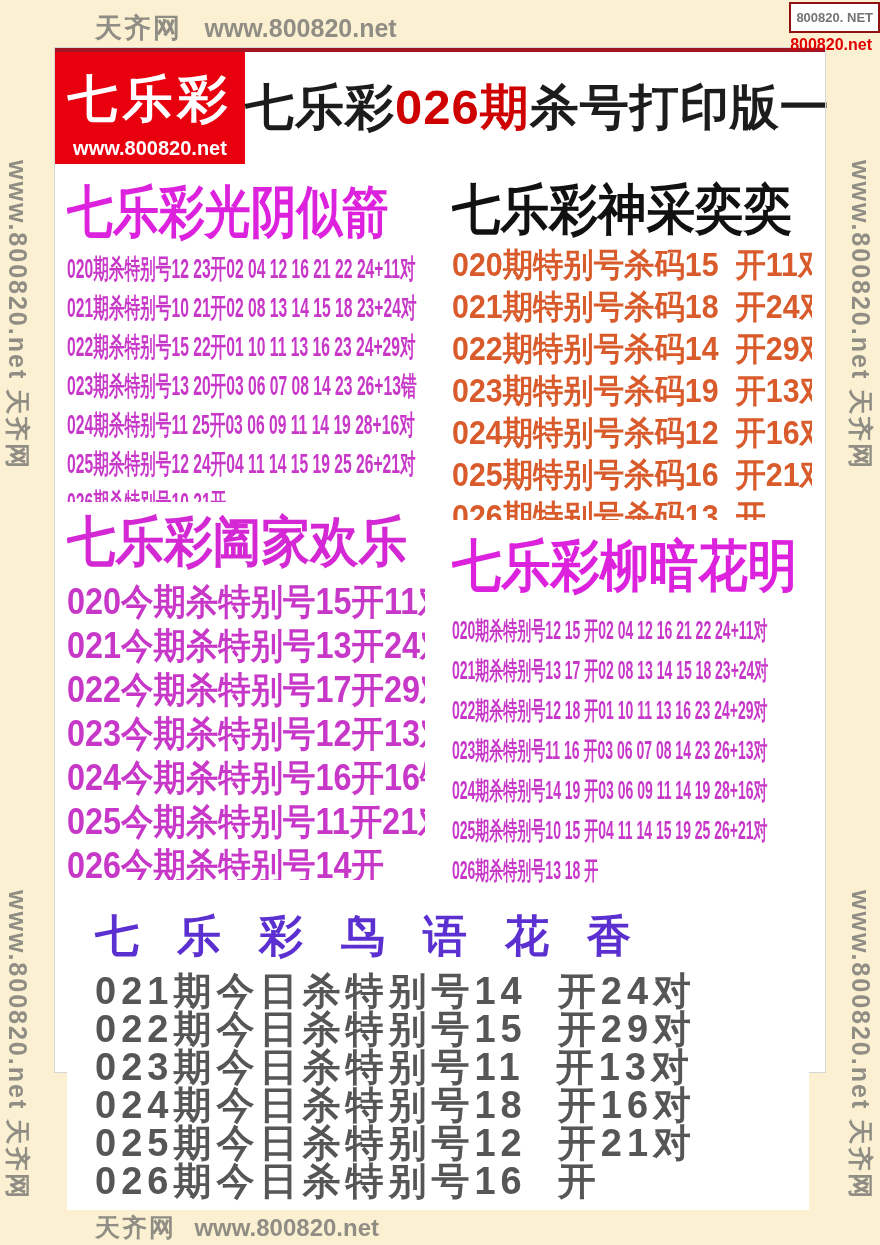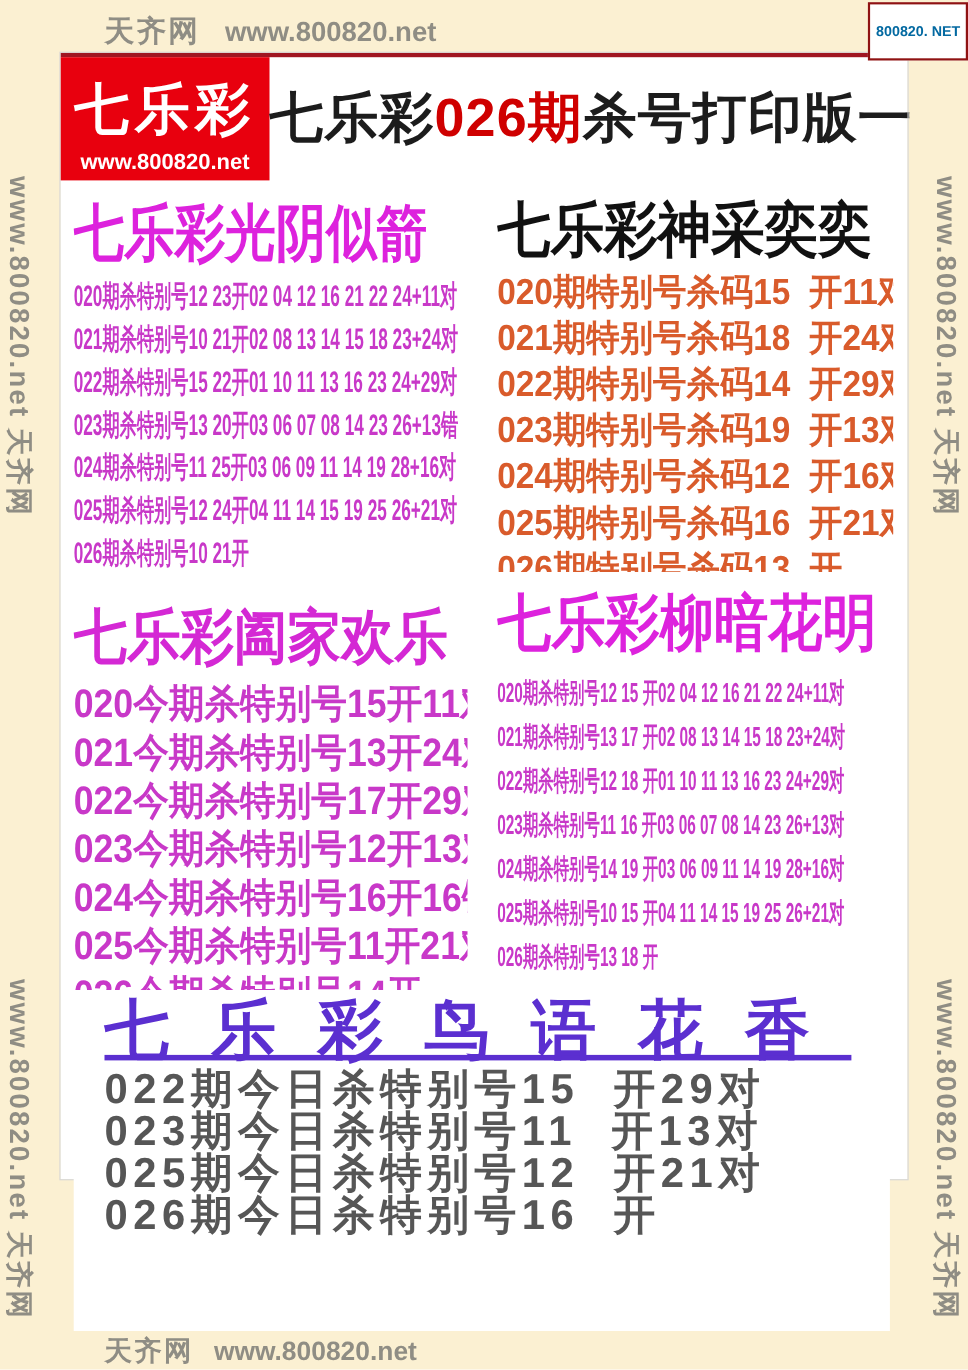--- a/index.html
+++ b/index.html
@@ -13,21 +13,21 @@
   .top-bar{position:absolute;left:95px;top:10px;color:#8f8d84;white-space:nowrap;}
   .top-bar .site{font-size:27px;font-weight:bold;letter-spacing:2px;}
   .top-bar .url{font-size:25px;font-weight:bold;margin-left:18px;}
   .bottom-bar{position:absolute;left:95px;top:1211px;color:#8f8d84;white-space:nowrap;}
   .bottom-bar .site{font-size:25px;font-weight:bold;letter-spacing:2px;}
   .bottom-bar .url{font-size:24px;font-weight:bold;margin-left:14px;}
 
   
   .corner-logo{position:absolute;top:16px;right:6px;color:#e00000;font-weight:bold;font-size:15px;z-index:1;}
   .corner-box{position:absolute;top:2px;right:0;z-index:2;background:#fff;border:2px solid #8f1212;
-              color:#0369a1;font-size:13px;font-weight:bold;padding:17px 5px;}
+              color:#737373;font-size:13px;font-weight:bold;padding:6px 5px;}
   .corner-url{position:absolute;top:36px;right:8px;color:#e00000;font-weight:bold;font-size:16px;z-index:1;}
 
   
   .side-text{position:absolute;color:#8f8d84;font-weight:bold;font-size:25px;white-space:nowrap;
              transform:rotate(90deg);transform-origin:0 0;letter-spacing:2px;}
 
   
   .main{position:absolute;left:55px;top:48px;width:770px;height:1024px;background:#fff;
         outline:1px solid #d6d6d6;border-top:4px solid #a01622;box-sizing:border-box;}
 
@@ -48,30 +48,30 @@
   .panel .row{font-weight:bold;white-space:pre;transform-origin:0 50%;}
 
   .panel-1{left:12px;top:122px;width:358px;height:346px;}
   .panel-1 .title{font-size:56px;color:#dd22dd;transform:scaleX(.82);transform-origin:0 50%;height:76px;line-height:76px;}
   .panel-1 .row{font-size:27px;line-height:39px;color:#c838c8;transform:scaleX(.58);}
 
   .panel-2{left:397px;top:122px;width:360px;height:346px;}
   .panel-2 .title{font-size:54px;color:#111;transform:scaleX(.9);transform-origin:0 50%;height:70px;line-height:70px;}
   .panel-2 .row{font-size:33px;line-height:42px;color:#d95b2b;transform:scaleX(.92);}
 
-  .panel-3{left:12px;top:488px;width:358px;height:378px;}
+  .panel-3{left:12px;top:450px;width:358px;height:378px;}
   .panel-3 .title{font-size:54px;color:#d428d4;transform:scaleX(.9);transform-origin:0 50%;height:78px;line-height:78px;}
   .panel-3 .row{font-size:36px;line-height:44px;color:#c838c8;transform:scaleX(.9);}
 
   .panel-4{left:397px;top:470px;width:360px;height:378px;}
   .panel-4 .title{font-size:56px;color:#dd22dd;transform:scaleX(.88);transform-origin:0 50%;height:88px;line-height:88px;}
   .panel-4 .row{font-size:25px;line-height:40px;color:#c838c8;transform:scaleX(.56);}
 
   .panel-5{left:12px;top:848px;width:742px;height:310px;padding-left:28px;box-sizing:border-box;}
-  .panel-5 .title{font-size:59px;color:#5b2fd0;letter-spacing:38px;height:72px;line-height:72px;text-decoration:underline;}
+  .panel-5 .title{font-size:44px;color:#5b2fd0;letter-spacing:38px;height:72px;line-height:72px;}
   .panel-5 .row{font-size:38px;line-height:38px;color:#565656;letter-spacing:5px;}
 </style>
 </head>
 <body>
 
 <div class="top-bar">
   <span class="site">天齐网</span>
   <span class="url">www.800820.net</span>
 </div>
 
@@ -147,22 +147,24 @@
     <div class="row">021期杀特别号13 17 开02 08 13 14 15 18 23+24对</div>
     <div class="row">022期杀特别号12 18 开01 10 11 13 16 23 24+29对</div>
     <div class="row">023期杀特别号11 16 开03 06 07 08 14 23 26+13对</div>
     <div class="row">024期杀特别号14 19 开03 06 09 11 14 19 28+16对</div>
     <div class="row">025期杀特别号10 15 开04 11 14 15 19 25 26+21对</div>
     <div class="row">026期杀特别号13 18 开</div>
   </div>
 
   <div class="panel panel-5">
     <div class="title">七乐彩鸟语花香</div>
+    <div class="row">021期今日杀特别号14  开24对</div>
     <div class="row">022期今日杀特别号15  开29对</div>
     <div class="row">023期今日杀特别号11  开13对</div>
+    <div class="row">024期今日杀特别号18  开16对</div>
     <div class="row">025期今日杀特别号12  开21对</div>
     <div class="row">026期今日杀特别号16  开</div>
   </div>
 
 </div>
 
 <div class="bottom-bar">
   <span class="site">天齐网</span>
   <span class="url">www.800820.net</span>
 </div>

